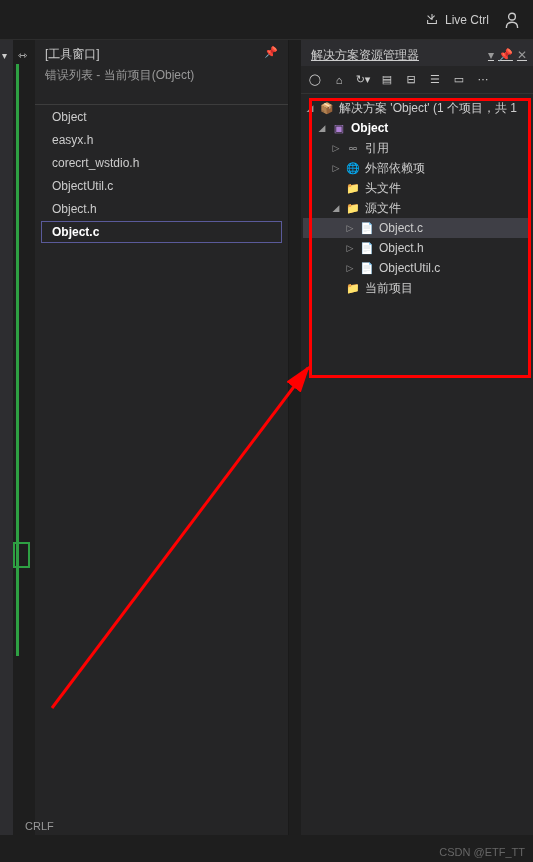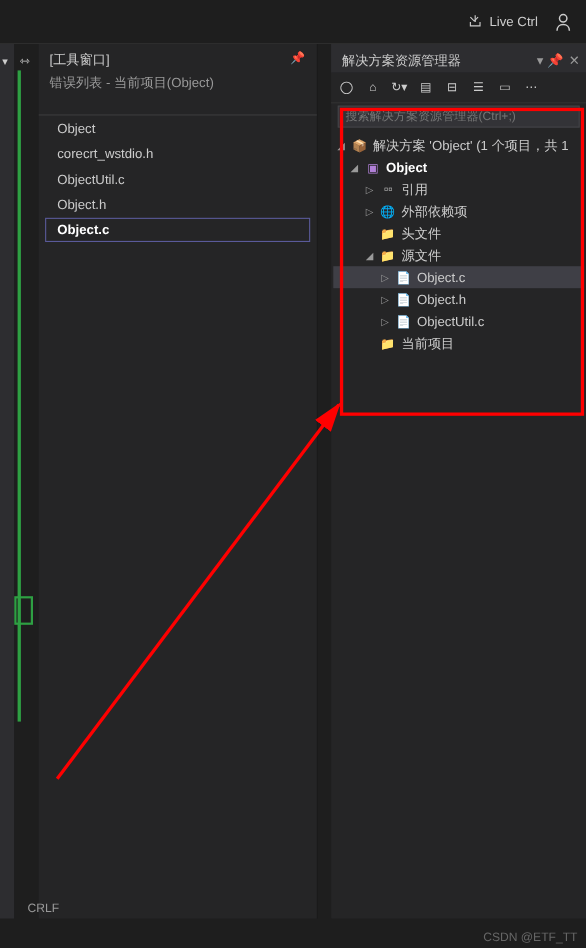--- a/index.html
+++ b/index.html
@@ -25,21 +25,21 @@
 .tool-row { padding: 6px 10px 2px; color: #ccc; display: flex; justify-content: space-between; }
 .tool-row .pin { font-size: 11px; color: #999; }
 .sub-row { padding: 2px 10px 20px; color: #999; border-bottom: 1px solid #3d3d3d; }
 .doc-list { }
 .doc-item { padding: 3px 10px; color: #ccc; cursor: pointer; border: 1px solid transparent; margin: 1px 6px; }
 .doc-item.selected { border: 1px solid #5a5a9a; font-weight: bold; color: #fff; }
 
 .spacer { width: 12px; background: #1e1e1e; }
 
 .panel-sol { width: 232px; background: #252526; display: flex; flex-direction: column; }
-.sol-header { height: 26px; background: #2d2d30; display: flex; align-items: center; justify-content: space-between; padding: 4px 6px 0 10px; color: #ccc; }
+.sol-header { height: 26px; background: #2d2d30; display: flex; align-items: center; justify-content: space-between; padding: 4px 6px 0 10px; color: #ccc; text-decoration: underline; }
 .sol-header .ctrls { display: flex; gap: 4px; font-size: 10px; color: #999; }
 .toolbar { height: 28px; display: flex; align-items: center; padding: 0 6px; gap: 8px; background: #252526; border-bottom: 1px solid #333; }
 .tb-icon { width: 16px; height: 16px; display: flex; align-items: center; justify-content: center; color: #ccc; font-size: 11px; cursor: pointer; }
 .search-row { height: 24px; padding: 2px 6px; }
 .search-input { width: 100%; height: 20px; background: #333337; border: 1px solid #434346; color: #999; padding: 0 6px; font-size: 11px; }
 
 .tree { padding: 4px 2px; color: #ccc; flex: 1; }
 .tree-row { display: flex; align-items: center; height: 20px; padding: 0 4px; gap: 4px; cursor: pointer; white-space: nowrap; }
 .tree-row.selected { background: #3f3f46; }
 .tree-row .exp { width: 10px; color: #999; font-size: 9px; display: inline-block; text-align: center; }
@@ -93,20 +93,21 @@
   <div class="panel-tabs">
     <div class="tool-row">
       <span>[工具窗口]</span>
       <span class="pin">📌</span>
     </div>
     <div class="sub-row">
       <span>错误列表 - 当前项目(Object)</span>
     </div>
     <div class="doc-list" id="doc-list">
         <div class="doc-item">Object</div>
+        <div class="doc-item">easyx.h</div>
         <div class="doc-item">corecrt_wstdio.h</div>
         <div class="doc-item">ObjectUtil.c</div>
         <div class="doc-item">Object.h</div>
         <div class="doc-item selected">Object.c</div>
       </div>
   </div>
 
   <div class="spacer"></div>
 
   <div class="panel-sol">
@@ -121,23 +122,20 @@
     <div class="toolbar">
       <span class="tb-icon">◯</span>
       <span class="tb-icon">⌂</span>
       <span class="tb-icon">↻▾</span>
       <span class="tb-icon">▤</span>
       <span class="tb-icon">⊟</span>
       <span class="tb-icon">☰</span>
       <span class="tb-icon">▭</span>
       <span class="tb-icon">⋯</span>
     </div>
-    <div class="search-row">
-      <input class="search-input" placeholder="搜索解决方案资源管理器(Ctrl+;)" style="">
-    </div>
     <div class="tree" id="sol-tree">
         <div class="tree-row indent-0">
           <span class="exp">◢</span>
           <span class="icn ico-purple">📦</span>
           <span>解决方案 'Object' (1 个项目，共 1</span>
         </div>
         <div class="tree-row indent-1">
           <span class="exp">◢</span>
           <span class="icn ico-purple">▣</span>
           <span class="bold">Object</span>

